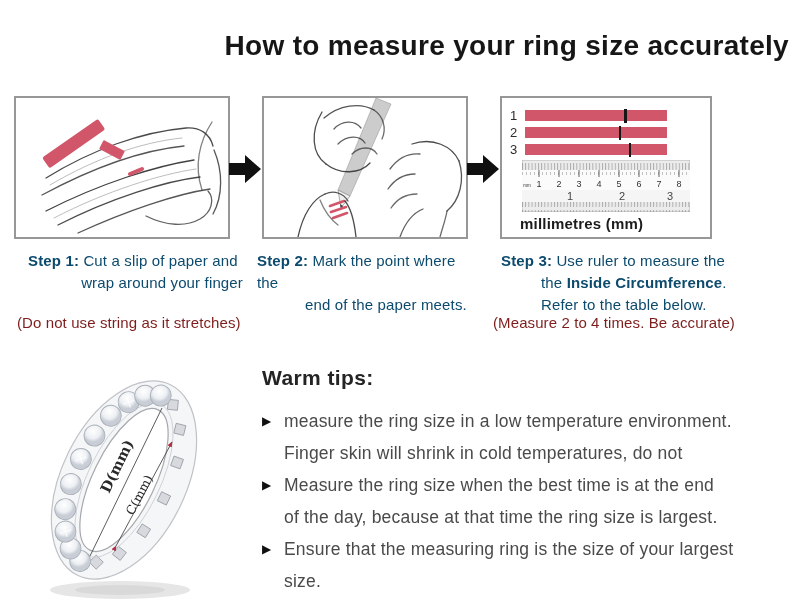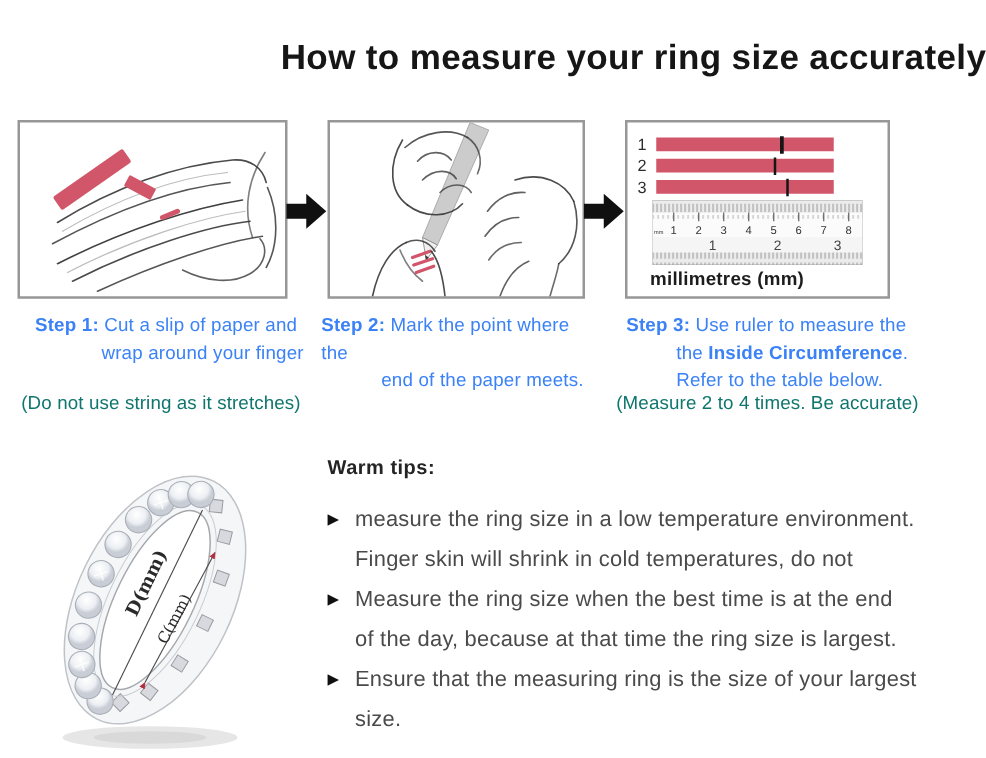--- a/index.html
+++ b/index.html
@@ -25,41 +25,41 @@
   .strip-row{display:flex;align-items:center;height:17px;}
   .strip-num{width:15px;font-size:13px;color:#2b2b2b;font-family:"Liberation Sans",sans-serif;}
   .strip-bar{position:relative;width:142px;height:11px;background:#d2566a;}
   .strip-mark{position:absolute;top:-1.5px;width:2.5px;height:14.5px;background:#161616;}
 
   .ruler-wrap{position:absolute;left:20px;top:62px;}
   .ruler-caption{position:absolute;left:18px;top:117px;width:172px;
                  font-size:15px;font-weight:bold;color:#1c1c1c;letter-spacing:.2px;}
 
   
-  .caption{position:absolute;top:250px;font-size:15px;line-height:1.45;color:#3b82f6;letter-spacing:.15px;}
+  .caption{position:absolute;top:250px;font-size:15px;line-height:1.45;color:#0c4a6e;letter-spacing:.15px;}
   #cap1{left:28px;width:215px;}
   #cap2{left:257px;width:215px;}
   #cap3{left:501px;width:240px;}
   .cap-label{font-weight:bold;}
   .cap-line2{display:block;}
   #cap1 .cap-line2{padding-left:22px;text-align:right;}
   #cap2 .cap-line2{padding-left:48px;}
   #cap3 .cap-line2,#cap3 .cap-line3{display:block;padding-left:40px;}
   .cap-bold{font-weight:bold;}
 
-  .note{position:absolute;top:314px;font-size:15px;color:#0f766e;white-space:nowrap;letter-spacing:.1px;}
+  .note{position:absolute;top:314px;font-size:15px;color:#7f1d1d;white-space:nowrap;letter-spacing:.1px;}
   #note1{left:17px;}
   #note3{left:493px;}
 
   
   .ring-fig{position:absolute;left:2px;top:358px;width:252px;height:248px;}
 
   
   .tips{position:absolute;left:262px;top:366px;width:515px;}
-  .tips-heading{font-size:16px;color:#242424;letter-spacing:.4px;margin:0 0 15px 0;font-weight:600;}
+  .tips-heading{font-size:21px;color:#242424;letter-spacing:.4px;margin:0 0 15px 0;font-weight:600;}
   .tip-item{display:flex;margin:0;}
   .tip-bullet{width:22px;font-size:12px;color:#101010;line-height:32px;flex:none;}
   .tip-lines{font-size:17.5px;color:#4a4a4a;line-height:32px;letter-spacing:.2px;}
   .tip-line{display:block;}
 </style>
 </head>
 <body>
 
 <div class="page">
 

